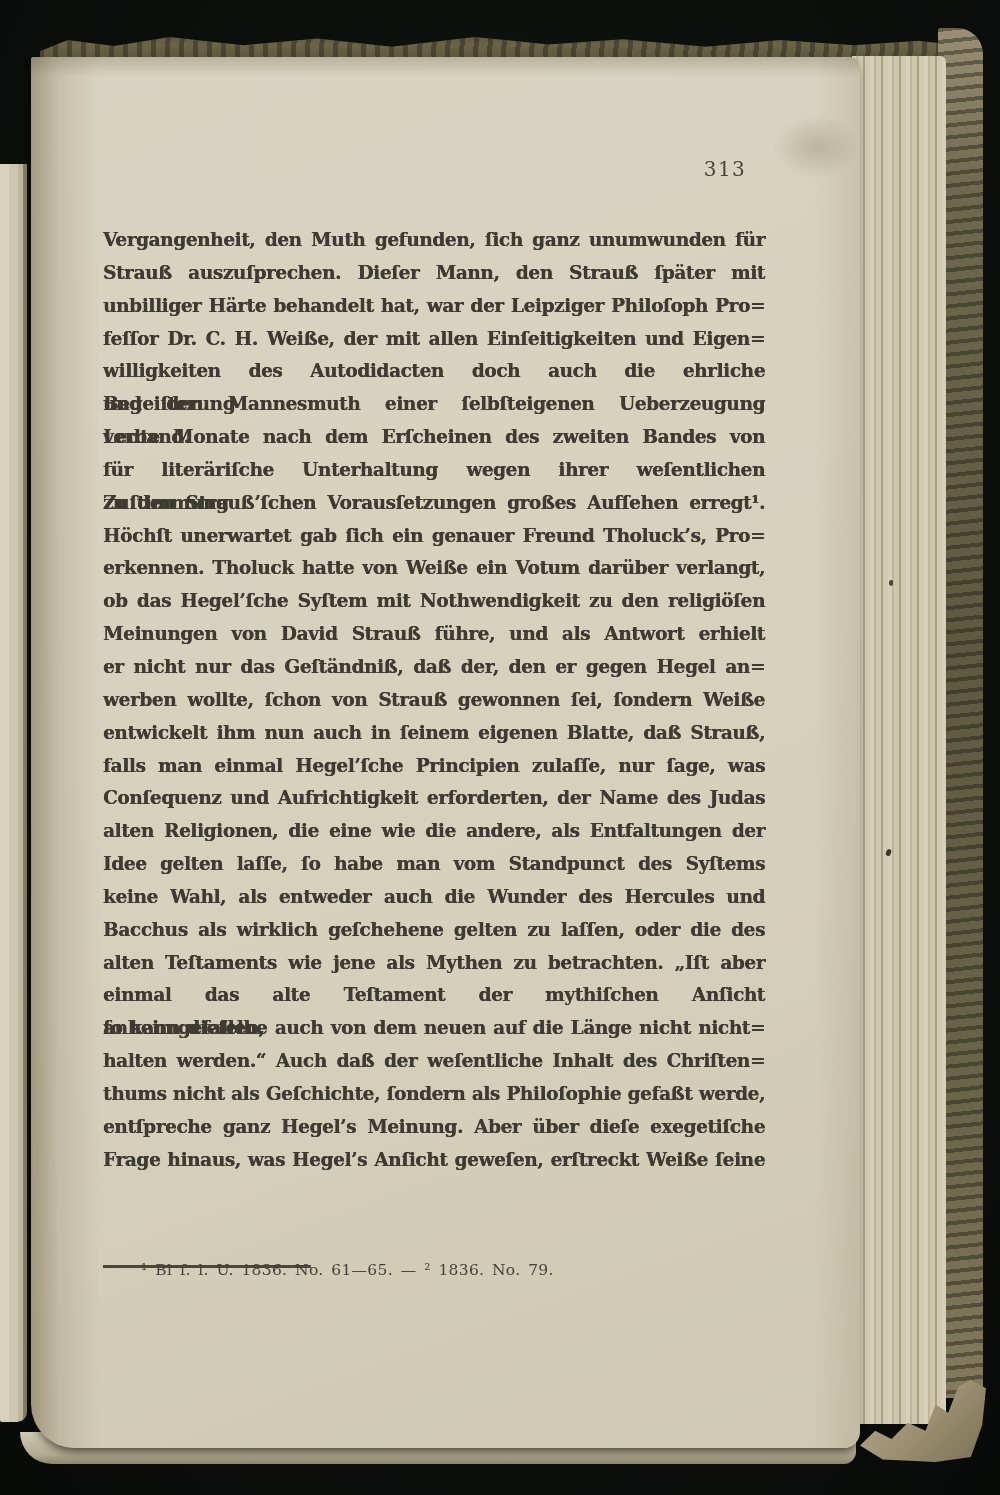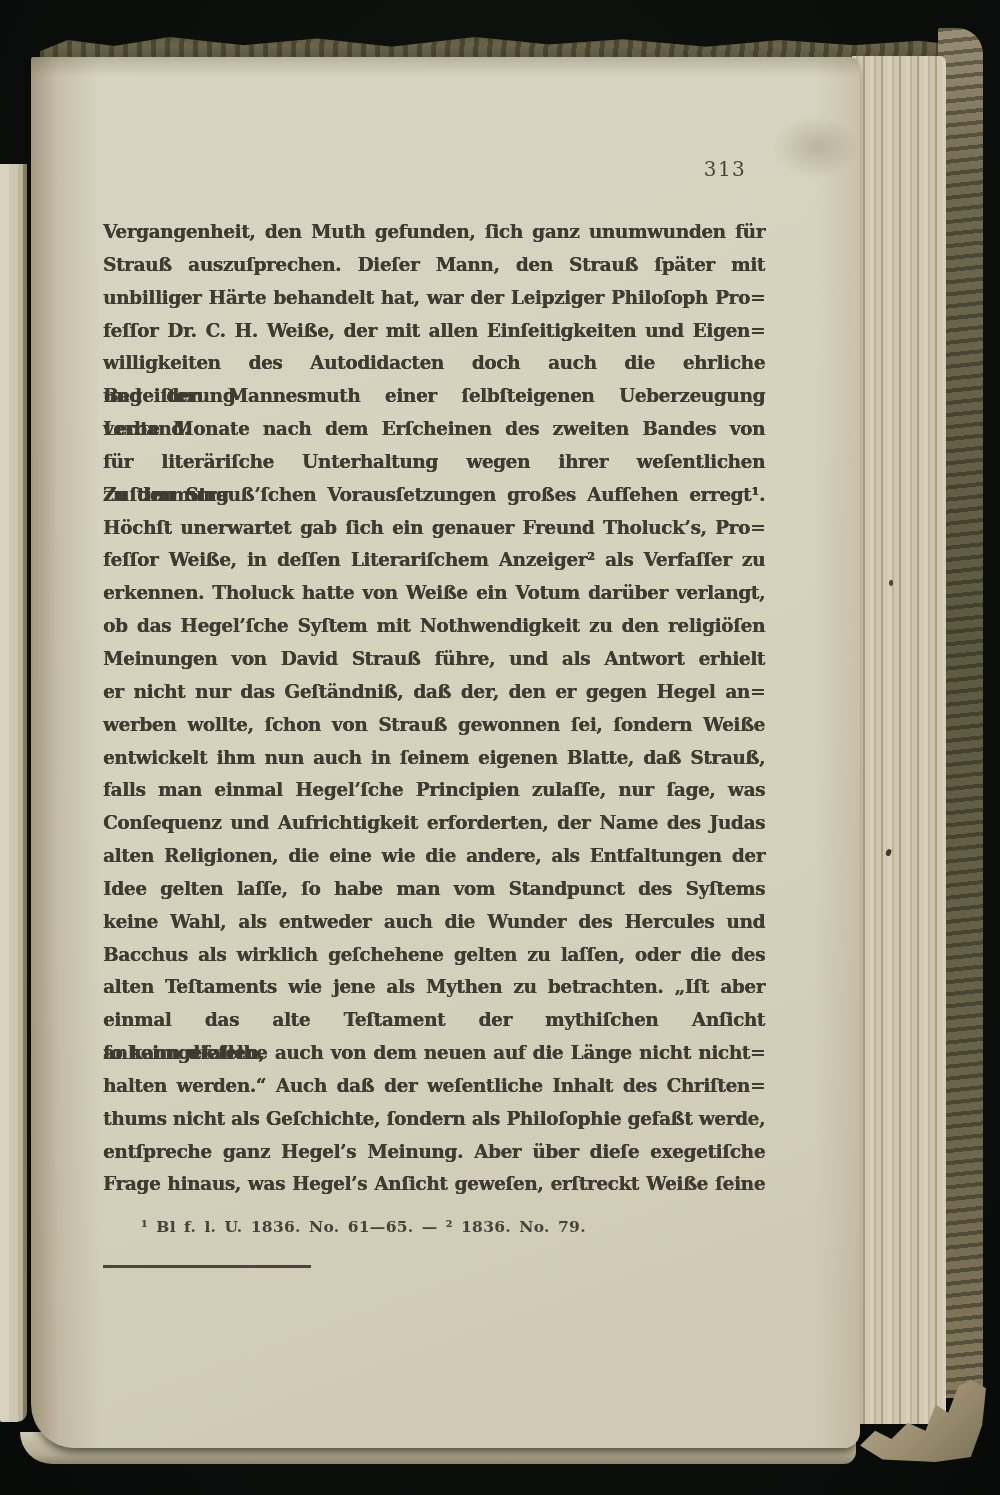--- a/index.html
+++ b/index.html
@@ -69,36 +69,36 @@
     border-radius:2px 10px 16px 44px;
     box-shadow:0 7px 9px -3px rgba(15,12,4,.6);
     color:#3e3b32;
   }
   .page-number{
     position:absolute;left:624px;top:100px;width:140px;
     text-align:center;font-size:20px;font-weight:400;
     letter-spacing:1.5px;color:#474439;
   }
   .text-block{
-    position:absolute;left:72px;top:159px;width:662px;
+    position:absolute;left:72px;top:167px;width:662px;
   }
   .line{
     height:32.85px;line-height:32.85px;
     font-size:18.5px;font-weight:700;letter-spacing:-0.4px;
     text-align:justify;text-align-last:justify;
     white-space:normal;overflow:visible;
     text-shadow:0.25px 0 0 currentColor;
   }
   .footnote-rule{
     position:absolute;left:72px;top:1208px;width:208px;height:2.5px;
     background:#4a4639;
   }
   .footnote{
-    position:absolute;left:110px;top:1160px;width:560px;
-    font-size:15.5px;font-weight:700;letter-spacing:.3px;word-spacing:2.5px;
+    position:absolute;left:110px;top:1204px;width:560px;
+    font-size:15.5px;font-weight:400;letter-spacing:.3px;word-spacing:2.5px;
     color:#45423a;
   }
   .stain{
     position:absolute;left:742px;top:58px;width:86px;height:64px;
     background:radial-gradient(ellipse at center, rgba(110,100,82,.28), rgba(110,100,82,0) 70%);
     border-radius:50%;
   }
   .speck1{
     position:absolute;left:889px;top:580px;width:4px;height:6px;
     background:#4a4336;border-radius:50% 40% 60% 50%;
@@ -126,21 +126,20 @@
       <div class="line">Vergangenheit, den Muth gefunden, ſich ganz unumwunden für</div>
       <div class="line">Strauß auszuſprechen.  Dieſer Mann, den Strauß ſpäter mit</div>
       <div class="line">unbilliger Härte behandelt hat, war der Leipziger Philoſoph Pro=</div>
       <div class="line">feſſor Dr. C. H. Weiße, der mit allen Einſeitigkeiten und Eigen=</div>
       <div class="line">willigkeiten des Autodidacten doch auch die ehrliche Begeiſterung</div>
       <div class="line">und den Mannesmuth einer ſelbſteigenen Ueberzeugung verband.</div>
       <div class="line">Leute Monate nach dem Erſcheinen des zweiten Bandes von</div>
       <div class="line">für literäriſche Unterhaltung wegen ihrer weſentlichen Zuſtimmung</div>
       <div class="line">zu den Strauß’ſchen Vorausſetzungen großes Aufſehen erregt¹.</div>
       <div class="line">Höchſt unerwartet gab ſich ein genauer Freund Tholuck’s, Pro=</div>
-      <div class="line">feſſor Weiße, in deſſen Literariſchem Anzeiger² als Verfaſſer zu</div>
       <div class="line">erkennen.  Tholuck hatte von Weiße ein Votum darüber verlangt,</div>
       <div class="line">ob das Hegel’ſche Syſtem mit Nothwendigkeit zu den religiöſen</div>
       <div class="line">Meinungen von David Strauß führe, und als Antwort erhielt</div>
       <div class="line">er nicht nur das Geſtändniß, daß der, den er gegen Hegel an=</div>
       <div class="line">werben wollte, ſchon von Strauß gewonnen ſei, ſondern Weiße</div>
       <div class="line">entwickelt ihm nun auch in ſeinem eigenen Blatte, daß Strauß,</div>
       <div class="line">falls man einmal Hegel’ſche Principien zulaſſe, nur ſage, was</div>
       <div class="line">Conſequenz und Aufrichtigkeit erforderten, der Name des Judas</div>
       <div class="line">alten Religionen, die eine wie die andere, als Entfaltungen der</div>
       <div class="line">Idee gelten laſſe, ſo habe man vom Standpunct des Syſtems</div>

